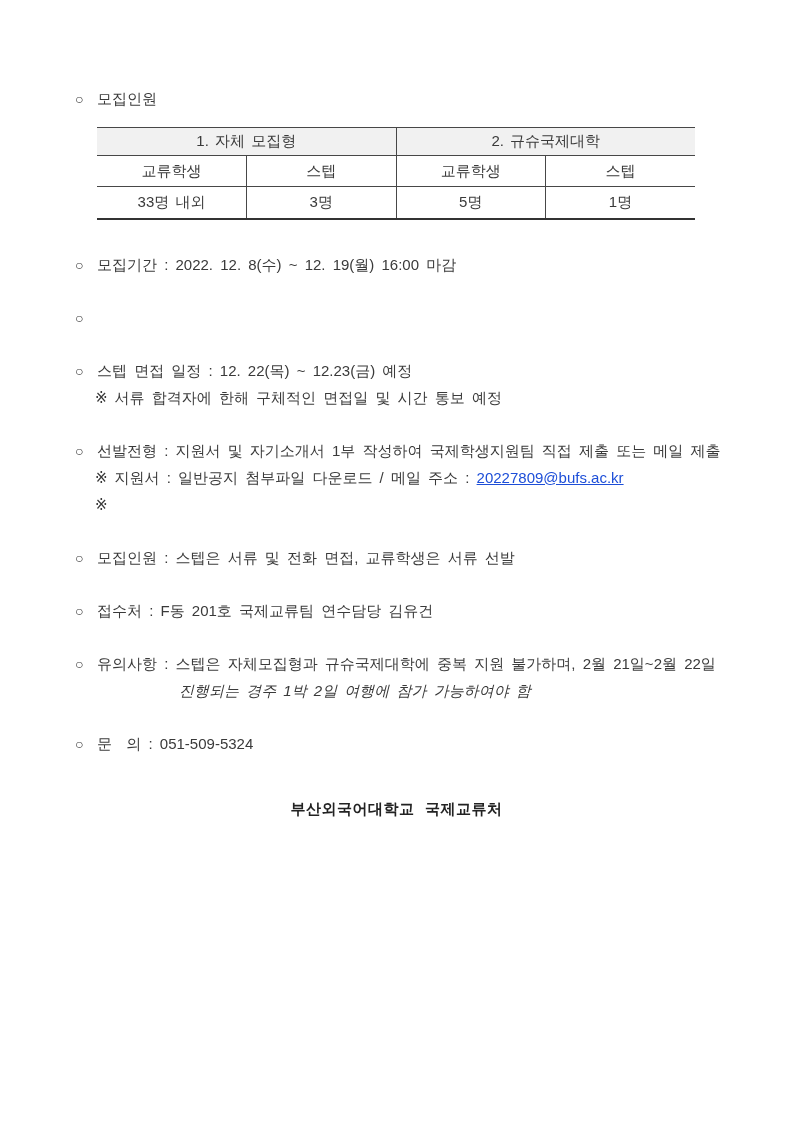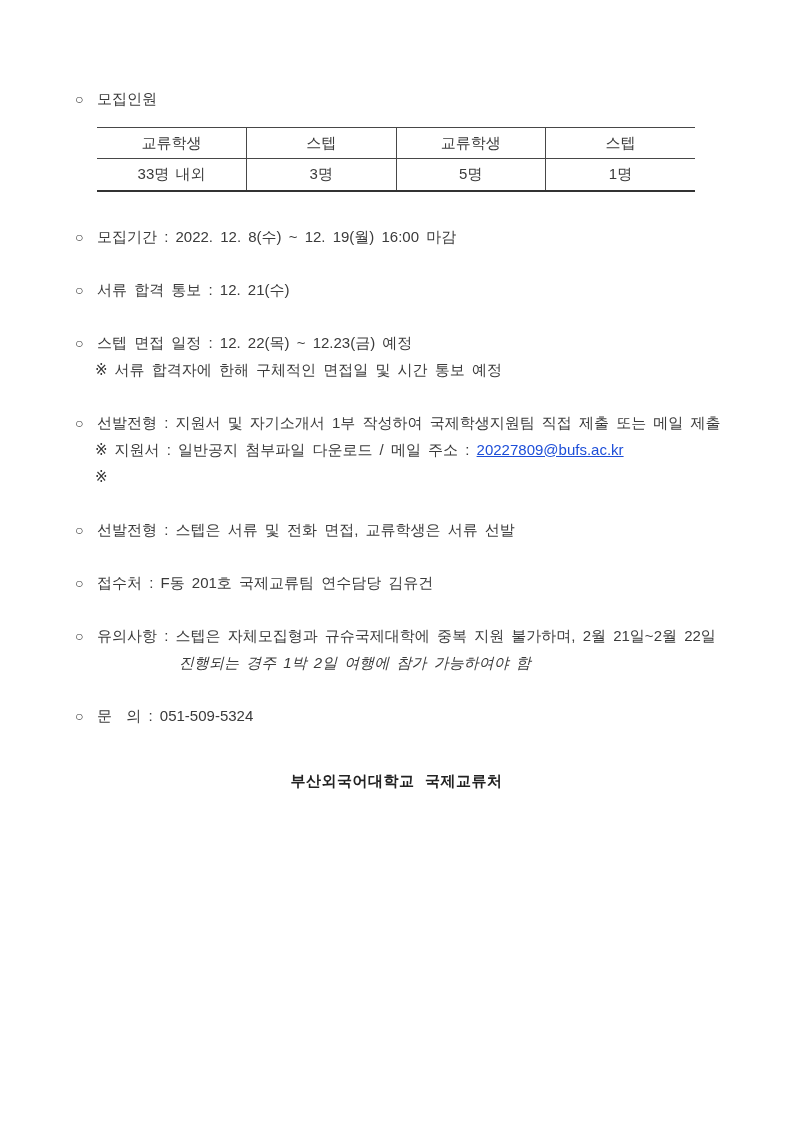--- a/index.html
+++ b/index.html
@@ -93,20 +93,24 @@
   <div class="content">
 
     <div class="line">
       <span class="bullet">○</span>
       <span>모집인원</span>
     </div>
 
     <div class="tbl-wrap">
       <table class="recruit-table">
         <tbody>
+            <tr class="group-row">
+          <td colspan="2" style="background: rgb(241, 241, 241);">1. 자체 모집형</td>
+          <td colspan="2" style="background: rgb(241, 241, 241);">2. 규슈국제대학</td>
+        </tr>
         <tr class="col-row">
           <td>교류학생</td>
           <td>스텝</td>
           <td>교류학생</td>
           <td>스텝</td>
         </tr>
         <tr class="val-row">
           <td>33명 내외</td>
           <td>3명</td>
           <td>5명</td>
@@ -116,21 +120,20 @@
         </table>
     </div>
 
     <div class="line gap-after-table">
       <span class="bullet">○</span>
       <span>모집기간 : 2022. 12. 8(수) ~ 12. 19(월) 16:00 마감</span>
     </div>
 
     <div class="line gap-section">
       <span class="bullet">○</span>
-      <span>서류 합격 통보 : 12. 21(수)</span>
     </div>
 
     <div class="line gap-section">
       <span class="bullet">○</span>
       <span>스텝 면접 일정 : 12. 22(목) ~ 12.23(금) 예정</span>
     </div>
     <div class="line note-line">
       <span class="note-mark">※</span>
       <span>서류 합격자에 한해 구체적인 면접일 및 시간 통보 예정</span>
     </div>
@@ -143,21 +146,21 @@
       <span class="note-mark">※</span>
       <span>지원서 : 일반공지 첨부파일 다운로드 / 메일 주소 : </span>
       <a class="email-link" style="color: #1d4ed8;">20227809@bufs.ac.kr</a>
     </div>
     <div class="line note-line">
       <span class="note-mark">※</span>
     </div>
 
     <div class="line gap-section">
       <span class="bullet">○</span>
-      <span>선발전형 : 스텝은 서류 및 전화 면접, 교류학생은 서류 선발</span>
+      <span>모집인원 : 스텝은 서류 및 전화 면접, 교류학생은 서류 선발</span>
     </div>
 
     <div class="line gap-section">
       <span class="bullet">○</span>
       <span>접수처 : F동 201호 국제교류팀 연수담당 김유건</span>
     </div>
 
     <div class="line gap-section">
       <span class="bullet">○</span>
       <span>유의사항 : 스텝은 자체모집형과 규슈국제대학에 중복 지원 불가하며, 2월 21일~2월 22일</span>

